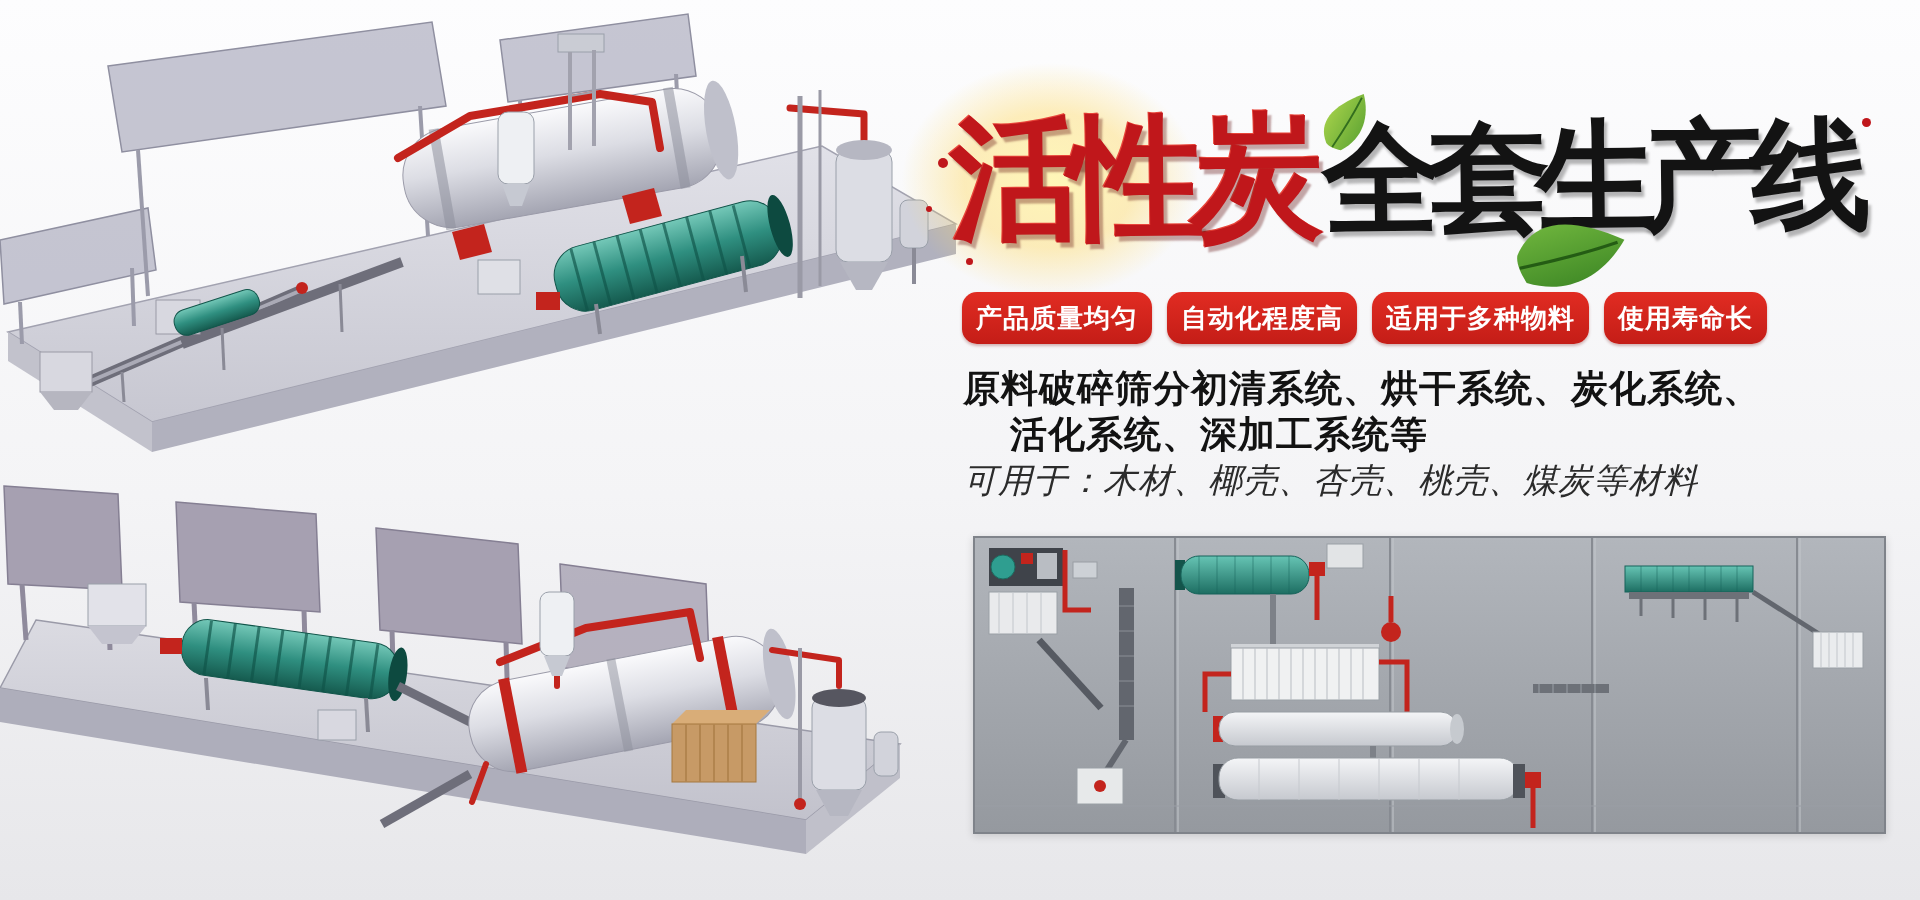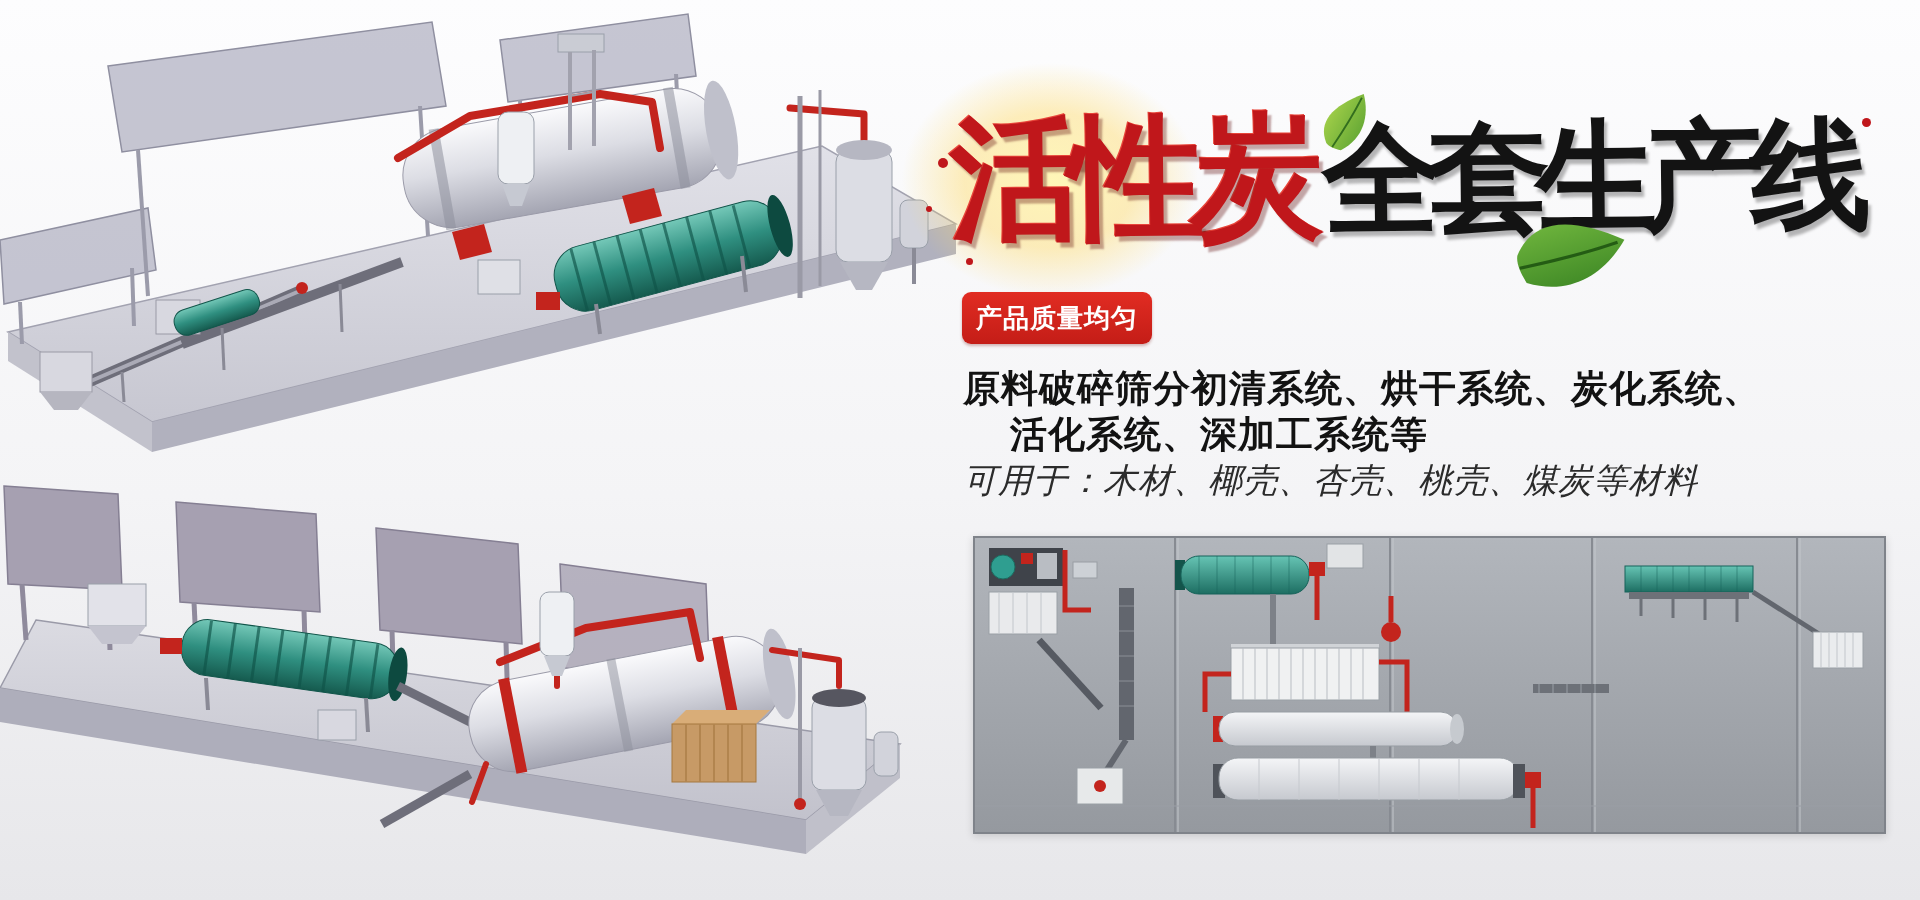--- a/index.html
+++ b/index.html
@@ -38,21 +38,21 @@
   .splat { position:absolute; border-radius:50%; background:#c0171b; }
   .splat-1 { left:938px; top:158px; width:10px; height:10px; }
   .splat-2 { left:926px; top:206px; width:6px; height:6px; }
   .splat-3 { left:966px; top:258px; width:7px; height:7px; }
   .splat-4 { left:1862px; top:118px; width:9px; height:9px; }
 
   .badges { position:absolute; left:962px; top:292px; display:flex; gap:15px; }
   .badge {
     background:linear-gradient(180deg,#e12c22,#c41d17);
     color:#ffffff; font-size:26px; font-weight:bold; line-height:1;
-    padding:13px 14px; border-radius:9px; letter-spacing:1px;
+    padding:13px 14px; border-radius:15px; letter-spacing:1px;
     box-shadow:0 2px 3px rgba(120,20,15,.3);
   }
 
   .desc { position:absolute; left:963px; font-size:37px; font-weight:bold; color:#121212; letter-spacing:1px; white-space:nowrap; }
   .desc-1 { top:364px; }
   .desc-2 { top:410px;margin-left:47px; }
   .desc-light { position:absolute; left:963px; top:458px; font-size:34px; font-weight:normal; color:#2b2b2b; letter-spacing:1px; white-space:nowrap;font-style:italic; }
 
   .schematic { position:absolute; left:973px; top:536px; width:913px; height:298px; box-shadow:0 2px 8px rgba(0,0,0,.15); }
   .schematic svg { display:block; }
@@ -293,20 +293,23 @@
       <stop offset="0" stop-color="#7bc043"></stop>
           <stop offset="1" stop-color="#2f7a1e"></stop>
     </linearGradient>
       </defs>
     <path d="M6,52 C4,22 28,6 76,4 C74,34 58,62 22,68 C14,63 8,58 6,52 Z" fill="url(#lf2)"></path>
     <path d="M12,60 C30,46 54,26 72,8" stroke="#245c14" stroke-width="2.5" fill="none"></path>
   </svg>
 
   <div class="badges">
     <div class="badge">产品质量均匀</div>
+    <div class="badge">自动化程度高</div>
+    <div class="badge">适用于多种物料</div>
+    <div class="badge">使用寿命长</div>
   </div>
 
   <div class="desc desc-1">原料破碎筛分初清系统、烘干系统、炭化系统、</div>
   <div class="desc desc-2">活化系统、深加工系统等</div>
   <div class="desc-light">可用于：木材、椰壳、杏壳、桃壳、煤炭等材料</div>
 
   <div class="schematic">
     <svg viewBox="0 0 913 298" width="913" height="298" ,="">
       <defs>
         <linearGradient id="s-bg" x1="0" y1="0" x2="0" y2="1">

